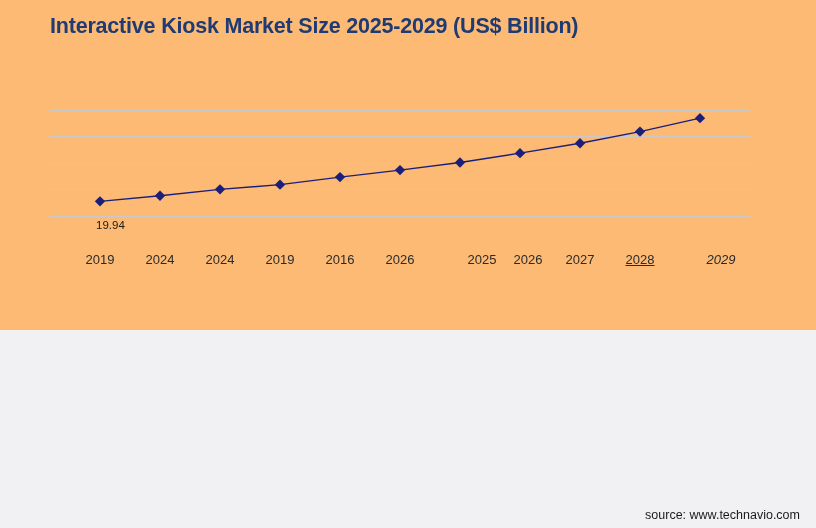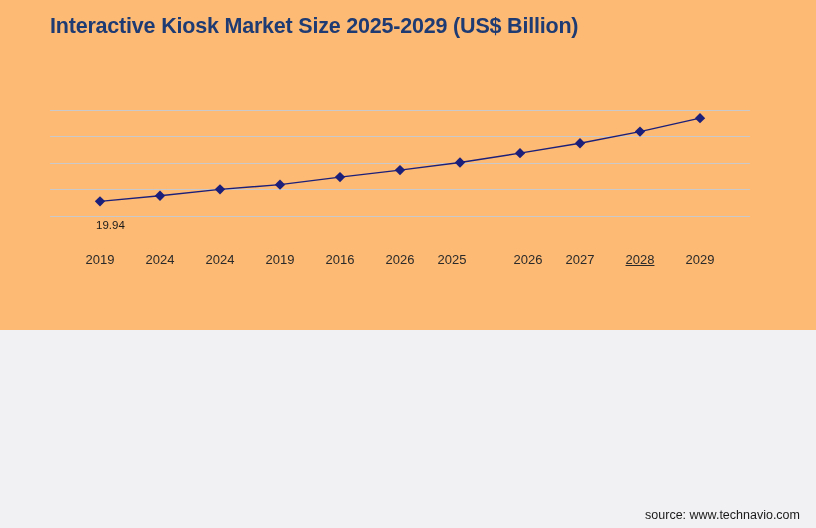--- a/index.html
+++ b/index.html
@@ -143,25 +143,25 @@
 
     <div id="first-value-label" style="left: 96px; top: 175.35px; margin-top: 44px;">19.94</div>
 
     <div id="x-axis-labels">
         <div class="x-tick" style="left: 50px;">2019</div>
         <div class="x-tick" style="left: 110px;">2024</div>
         <div class="x-tick" style="left: 170px;">2024</div>
         <div class="x-tick" style="left: 230px;">2019</div>
         <div class="x-tick" style="left: 290px;">2016</div>
         <div class="x-tick" style="left: 350px;">2026</div>
-        <div class="x-tick" style="left: 402px;">2025</div>
+        <div class="x-tick" style="left: 432px;">2025</div>
         <div class="x-tick" style="left: 478px;">2026</div>
         <div class="x-tick" style="left: 530px; text-align: center;">2027</div>
         <div class="x-tick" style="left: 590px; text-decoration: underline;">2028</div>
-        <div class="x-tick" style="left: 650px;">2029</div>
+        <div class="x-tick" style="left: 671px; font-style: italic;">2029</div>
       </div>
   </div>
 
   <div id="stats-panel">
 
     <div id="source-note">source: www.technavio.com</div>
   </div>
 </div>
 
 </body></html>

